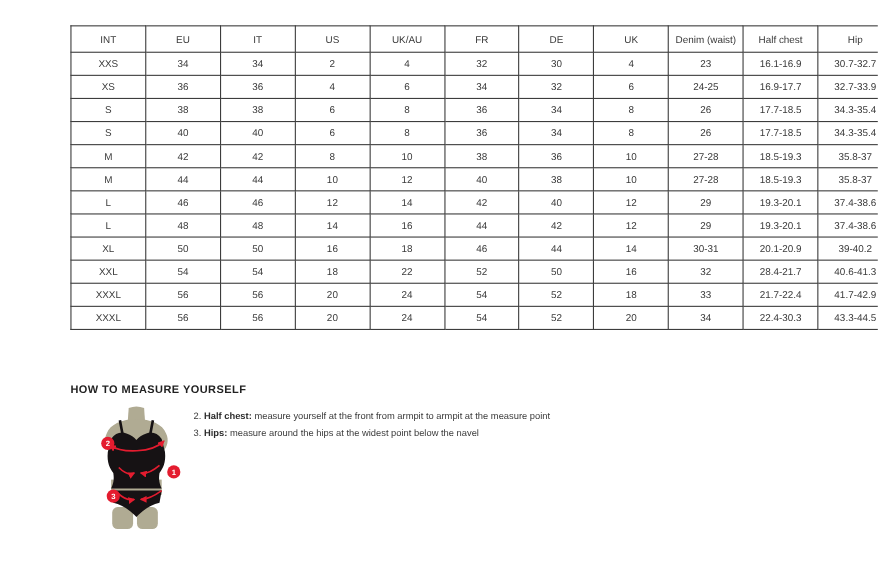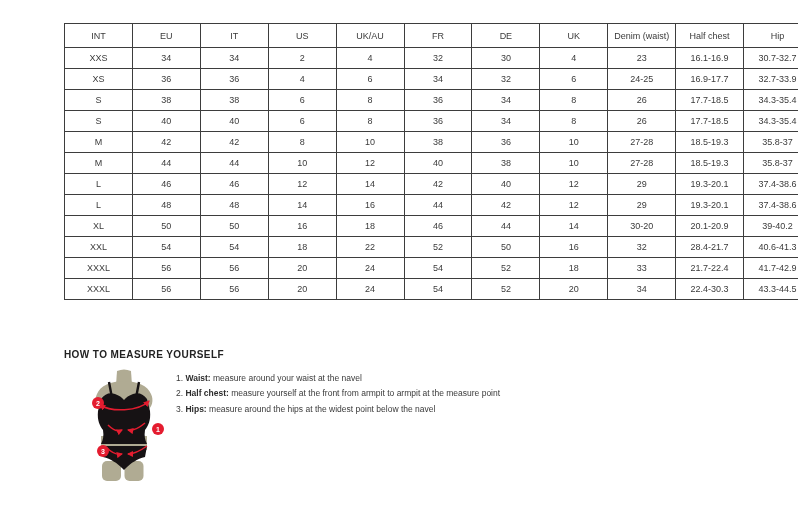--- a/index.html
+++ b/index.html
@@ -167,21 +167,21 @@
         </tr>
         <tr>
           <td>XL</td>
           <td>50</td>
           <td>50</td>
           <td>16</td>
           <td>18</td>
           <td>46</td>
           <td>44</td>
           <td>14</td>
-          <td>30-20</td>
+          <td>30-31</td>
           <td>20.1-20.9</td>
           <td>39-40.2</td>
         </tr>
         <tr>
           <td>XXL</td>
           <td>54</td>
           <td>54</td>
           <td>18</td>
           <td>22</td>
           <td>52</td>
@@ -257,18 +257,17 @@
         <text x="28" y="37.7" class="badge-num">2</text>
         <circle cx="88" cy="61" r="6" fill="#e41c2f"></circle>
         <text x="88" y="63.7" class="badge-num">1</text>
         <circle cx="33" cy="83" r="6" fill="#e41c2f"></circle>
         <text x="33" y="85.7" class="badge-num">3</text>
       </g>
     </svg>
   </div>
 
   <ol class="instructions">
-      <li><span>1. </span><strong>Waist:</strong><span> measure around your waist at the navel</span></li>
       <li><span>2. </span><strong>Half chest:</strong><span> measure yourself at the front from armpit to armpit at the measure point</span></li>
       <li><span>3. </span><strong>Hips:</strong><span> measure around the hips at the widest point below the navel</span></li>
     </ol>
 
 </div>
 
 </body></html>

